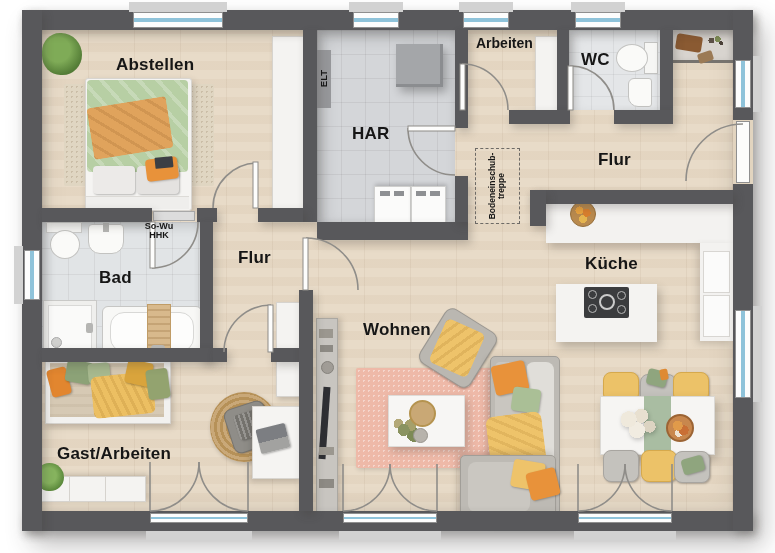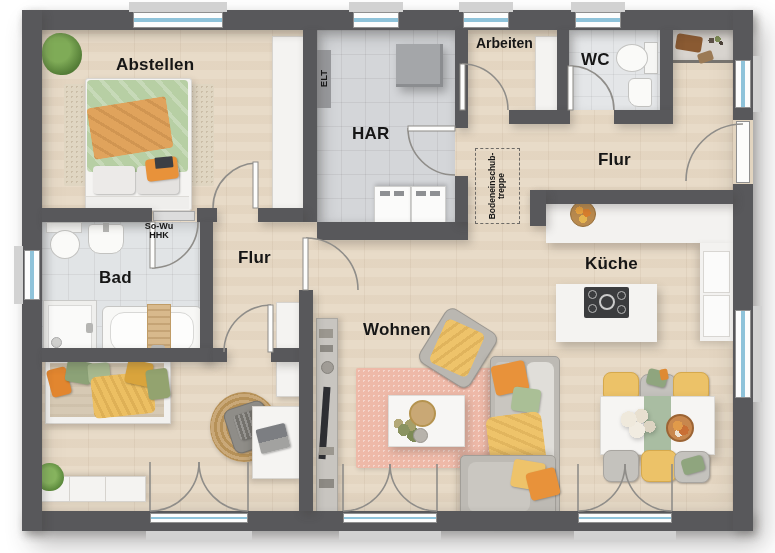--- a/index.html
+++ b/index.html
@@ -257,20 +257,21 @@
 
   <div class="abs lbl lbl-big" style="left:116px;top:55px;">Abstellen</div>
   <div class="abs lbl lbl-big" style="left:352px;top:124px;">HAR</div>
   <div class="abs lbl lbl-mid" style="left:476px;top:35px;">Arbeiten</div>
   <div class="abs lbl lbl-big" style="left:581px;top:50px;">WC</div>
   <div class="abs lbl lbl-big" style="left:598px;top:150px;">Flur</div>
   <div class="abs lbl lbl-big" style="left:99px;top:268px;">Bad</div>
   <div class="abs lbl lbl-big" style="left:238px;top:248px;">Flur</div>
   <div class="abs lbl lbl-big" style="left:585px;top:254px;">Küche</div>
   <div class="abs lbl lbl-big" style="left:363px;top:320px;">Wohnen</div>
+  <div class="abs lbl lbl-big" style="left:57px;top:444px;">Gast/Arbeiten</div>
 
   <div class="abs lbl lbl-sm" style="left:136px;top:222px;width:46px;">
     <div>So-Wu</div>
     <div>HHK</div>
   </div>
   <div class="abs" style="left:294px;top:72px;width:60px;height:12px;display:flex;align-items:center;justify-content:center;">
     <span class="vtext lbl" style="font-size:9.5px;">ELT</span>
   </div>
 
 </div>

